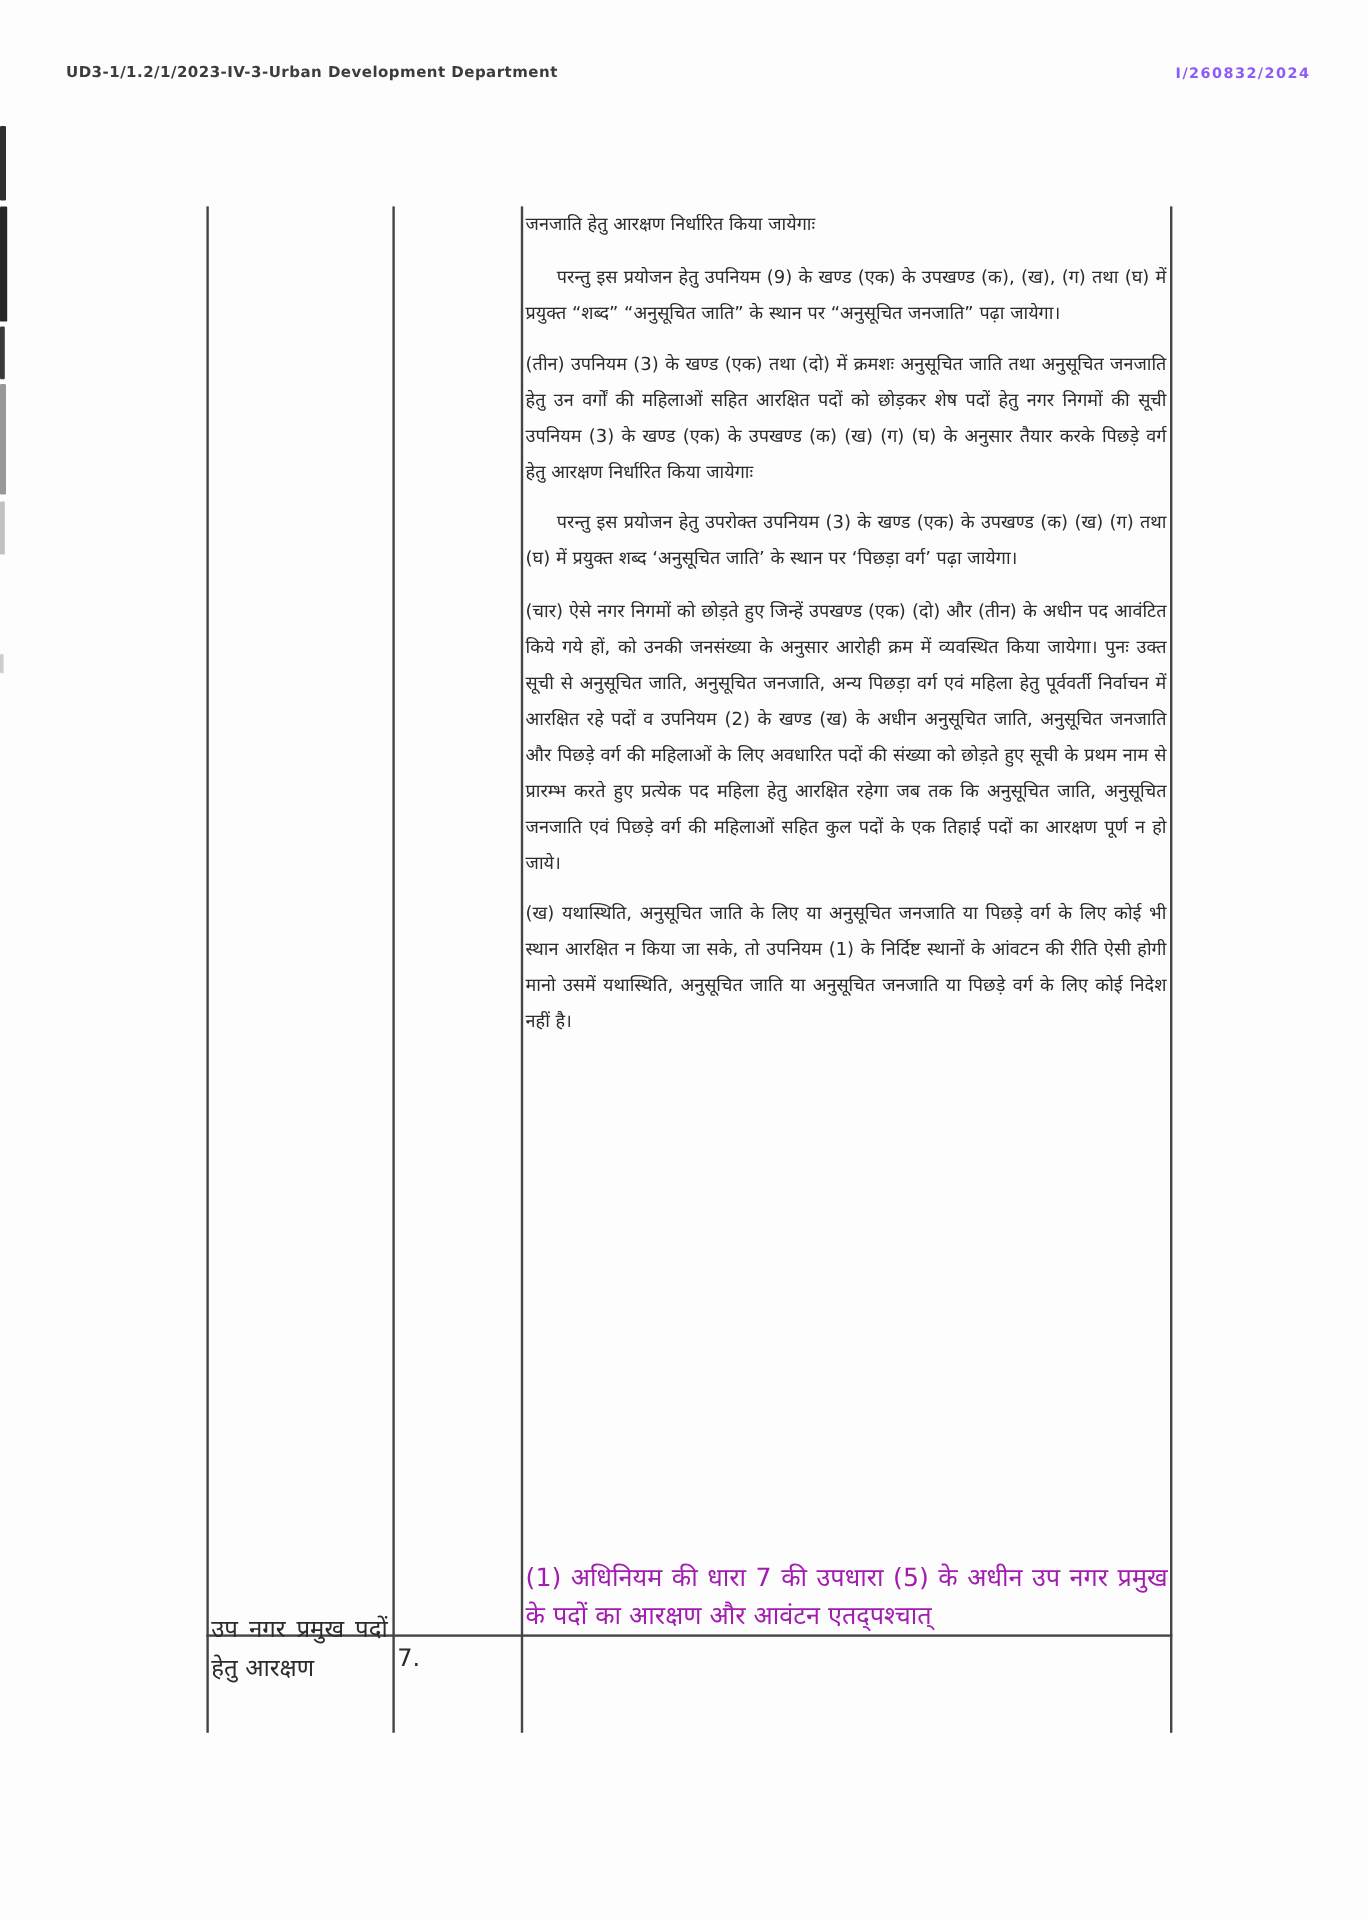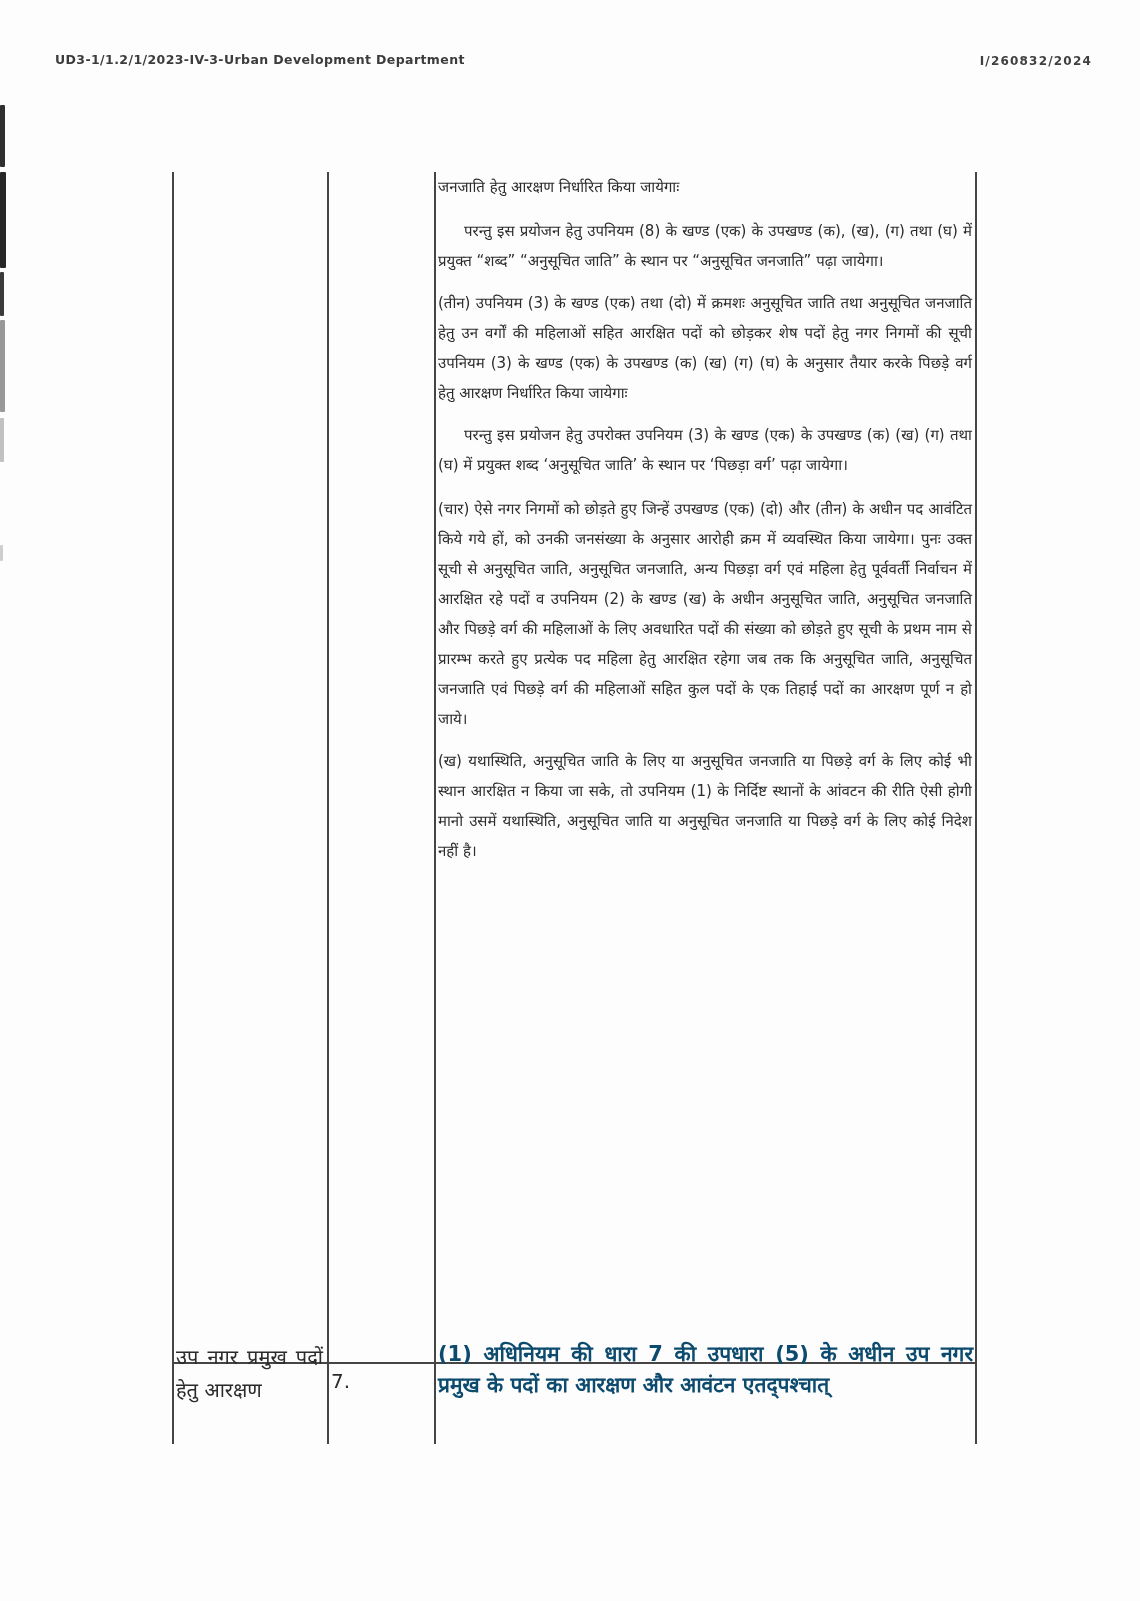--- a/index.html
+++ b/index.html
@@ -5,36 +5,36 @@
   html,body{margin:0;padding:0;}
   body{
     width:1140px;height:1601px;position:relative;overflow:hidden;
     background:#fdfdfd;color:#2d2d2d;
     font-family:"DejaVu Sans",sans-serif;
   }
   
   .hdr-left{position:absolute;left:55px;top:52px;font-size:12.5px;font-weight:700;
     letter-spacing:.4px;color:#3c3c3c;white-space:nowrap;text-align:center;}
   .hdr-right{position:absolute;right:48px;top:54px;font-size:12px;font-weight:700;
-    letter-spacing:1.2px;color:#404040;white-space:nowrap;}
+    letter-spacing:1.2px;color:#8b5cf6;white-space:nowrap;}
   
   .vline{position:absolute;width:2px;background:#454545;}
   .hline{position:absolute;height:2px;background:#454545;}
   
   .col3{position:absolute;left:438px;top:172px;width:534px;
     font-size:15px;line-height:30px;text-align:justify;color:#2b2b2b;}
   .para{margin:0;}
   .m14{margin-top:14px}.m12{margin-top:12px}.m15{margin-top:15px}.m2{margin-top:12px}
   .indent{text-indent:26px;}
   
   .cell-subject{position:absolute;left:176px;top:1341px;width:147px;
     font-size:20px;line-height:33px;text-align:justify;color:#2b2b2b;}
   .cell-number{position:absolute;left:331px;top:1369px;font-size:20px;color:#2b2b2b;}
-  .cell-provision{position:absolute;left:438px;top:1339px;width:535px;
-    font-size:21px;line-height:31px;text-align:justify;color:#0c4a6e;font-weight:bold;}
+  .cell-provision{position:absolute;left:438px;top:1300px;width:535px;
+    font-size:21px;line-height:31px;text-align:justify;color:#a21caf;}
   
   .artifact{position:absolute;left:0;border-radius:1px;}
   .a1{top:105px;width:5px;height:62px;background:#2f2f2f;}
   .a2{top:172px;width:6px;height:96px;background:#262626;}
   .a3{top:272px;width:4px;height:44px;background:#3a3a3a;}
   .a4{top:320px;width:5px;height:92px;background:#555;opacity:.6;}
   .a5{top:418px;width:4px;height:44px;background:#777;opacity:.45;}
   .a6{top:545px;width:3px;height:16px;background:#888;opacity:.4;}
 </style>
 </head>
@@ -51,21 +51,21 @@
 <div class="hdr-right">I/260832/2024</div>
 
 <div class="vline" style="left:172px;top:172px;height:1272px;"></div>
 <div class="vline" style="left:327px;top:172px;height:1272px;"></div>
 <div class="vline" style="left:434px;top:172px;height:1272px;"></div>
 <div class="vline" style="left:975px;top:172px;height:1272px;"></div>
 <div class="hline" style="left:172px;top:1362px;width:805px;"></div>
 
 <div class="col3">
   <p class="para">जनजाति हेतु आरक्षण निर्धारित किया जायेगाः</p>
-  <p class="para m14 indent">परन्तु इस प्रयोजन हेतु उपनियम (8) के खण्ड (एक) के उपखण्ड (क), (ख), (ग) तथा (घ) में प्रयुक्त “शब्द” “अनुसूचित जाति” के स्थान पर “अनुसूचित जनजाति” पढ़ा जायेगा।</p>
+  <p class="para m14 indent">परन्तु इस प्रयोजन हेतु उपनियम (9) के खण्ड (एक) के उपखण्ड (क), (ख), (ग) तथा (घ) में प्रयुक्त “शब्द” “अनुसूचित जाति” के स्थान पर “अनुसूचित जनजाति” पढ़ा जायेगा।</p>
   <p class="para m12">(तीन) उपनियम (3) के खण्ड (एक) तथा (दो) में क्रमशः अनुसूचित जाति तथा अनुसूचित जनजाति हेतु उन वर्गों की महिलाओं सहित आरक्षित पदों को छोड़कर शेष पदों हेतु नगर निगमों की सूची उपनियम (3) के खण्ड (एक) के उपखण्ड (क) (ख) (ग) (घ) के अनुसार तैयार करके पिछड़े वर्ग हेतु आरक्षण निर्धारित किया जायेगाः</p>
   <p class="para m12 indent">परन्तु इस प्रयोजन हेतु उपरोक्त उपनियम (3) के खण्ड (एक) के उपखण्ड (क) (ख) (ग) तथा (घ) में प्रयुक्त शब्द ‘अनुसूचित जाति’ के स्थान पर ‘पिछड़ा वर्ग’ पढ़ा जायेगा।</p>
   <p class="para m14">(चार) ऐसे नगर निगमों को छोड़ते हुए जिन्हें उपखण्ड (एक) (दो) और (तीन) के अधीन पद आवंटित किये गये हों, को उनकी जनसंख्या के अनुसार आरोही क्रम में व्यवस्थित किया जायेगा। पुनः उक्त सूची से अनुसूचित जाति, अनुसूचित जनजाति, अन्य पिछड़ा वर्ग एवं महिला हेतु पूर्ववर्ती निर्वाचन में आरक्षित रहे पदों व उपनियम (2) के खण्ड (ख) के अधीन अनुसूचित जाति, अनुसूचित जनजाति और पिछड़े वर्ग की महिलाओं के लिए अवधारित पदों की संख्या को छोड़ते हुए सूची के प्रथम नाम से प्रारम्भ करते हुए प्रत्येक पद महिला हेतु आरक्षित रहेगा जब तक कि अनुसूचित जाति, अनुसूचित जनजाति एवं पिछड़े वर्ग की महिलाओं सहित कुल पदों के एक तिहाई पदों का आरक्षण पूर्ण न हो जाये।</p>
   <p class="para m2">(ख) यथास्थिति, अनुसूचित जाति के लिए या अनुसूचित जनजाति या पिछड़े वर्ग के लिए कोई भी स्थान आरक्षित न किया जा सके, तो उपनियम (1) के निर्दिष्ट स्थानों के आंवटन की रीति ऐसी होगी मानो उसमें यथास्थिति, अनुसूचित जाति या अनुसूचित जनजाति या पिछड़े वर्ग के लिए कोई निदेश नहीं है।</p>
 </div>
 
 <div class="cell-subject">उप नगर प्रमुख पदों हेतु आरक्षण</div>
 <div class="cell-number">7.</div>
 <div class="cell-provision">(1) अधिनियम की धारा 7 की उपधारा (5) के अधीन उप नगर प्रमुख के पदों का आरक्षण और आवंटन एतद्पश्चात्</div>
 

